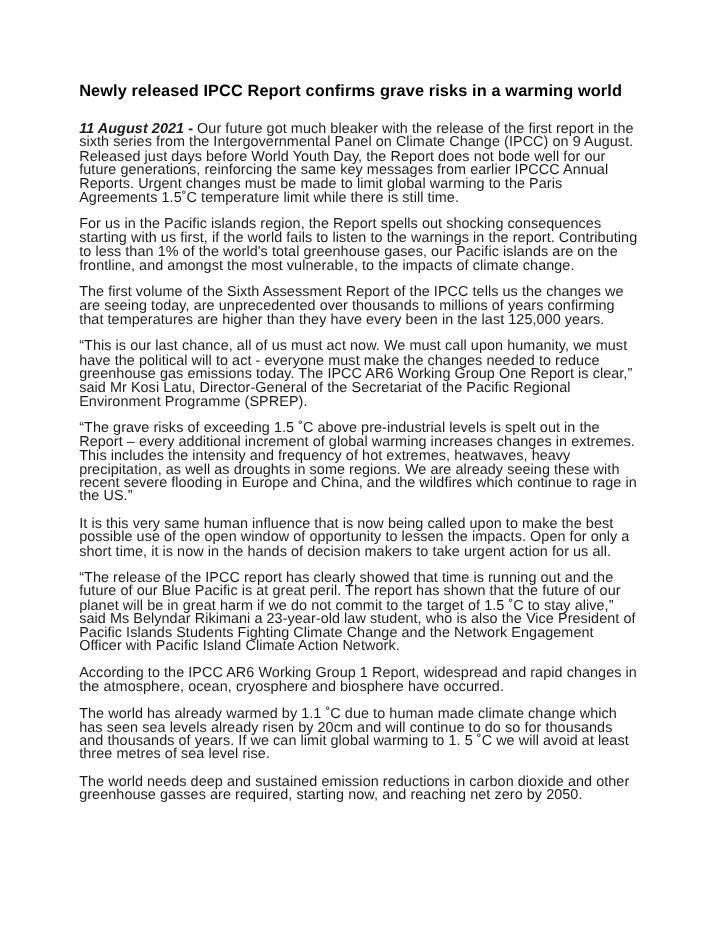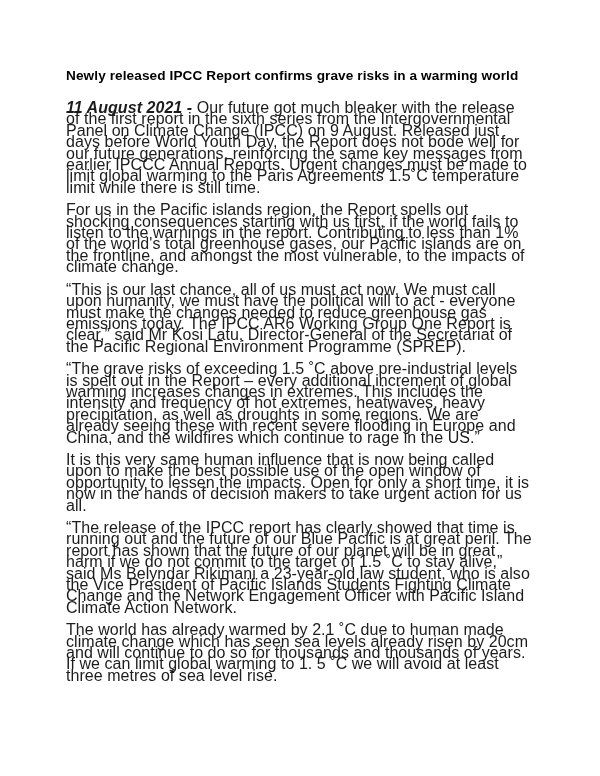--- a/index.html
+++ b/index.html
@@ -20,39 +20,42 @@
   }
   .doc-title {
     font-size: 13.6px;
     line-height: 16px;
     font-weight: bold;
     color: #000000;
     margin: 0 0 18px 0;
     letter-spacing: 0.1px;
   }
   .doc-body p {
-    font-size: 16px;
+    font-size: 12px;
     line-height: 11.4px;
     margin: 0 0 11px 0;
     letter-spacing: 0.05px;
   }
   .dateline {
     font-weight: bold;
     font-style: italic;
   }
 </style>
 </head>
 <body>
 
 <div class="page">
   <h1 class="doc-title">Newly released IPCC Report confirms grave risks in a warming world</h1>
 
   <div class="doc-body">
     <p><span class="dateline">11 August 2021 -</span> <span>Our future got much bleaker with the release of the first report in the sixth series from the Intergovernmental Panel on Climate Change (IPCC) on 9 August.  Released just days before World Youth Day, the Report does not bode well for our future generations, reinforcing the same key messages from earlier IPCCC Annual Reports. Urgent changes must be made to limit global warming to the Paris Agreements 1.5˚C temperature limit while there is still time.</span></p>
 
     <p>For us in the Pacific islands region, the Report spells out shocking consequences starting with us first, if the world fails to listen to the warnings in the report.  Contributing to less than 1% of the world's total greenhouse gases, our Pacific islands are on the frontline, and amongst the most vulnerable, to the impacts of climate change.</p>
+    <p>The first volume of the Sixth Assessment Report of the IPCC tells us the changes we are seeing today, are unprecedented over thousands to millions of years confirming that temperatures are higher than they have every been in the last 125,000 years.</p>
     <p>“This is our last chance, all of us must act now.  We must call upon humanity, we must have the political will to act - everyone must make the changes needed to reduce greenhouse gas emissions today.  The IPCC AR6 Working Group One Report is clear,” said Mr Kosi Latu, Director-General of the Secretariat of the Pacific Regional Environment Programme (SPREP).</p>
     <p>“The grave risks of exceeding 1.5 ˚C above pre-industrial levels is spelt out in the Report – every additional increment of global warming increases changes in extremes.  This includes the intensity and frequency of hot extremes, heatwaves, heavy precipitation, as well as droughts in some regions. We are already seeing these with recent severe flooding in Europe and China, and the wildfires which continue to rage in the US.”</p>
     <p>It is this very same human influence that is now being called upon to make the best possible use of the open window of opportunity to lessen the impacts.  Open for only a short time, it is now in the hands of decision makers to take urgent action for us all.</p>
     <p>“The release of the IPCC report has clearly showed that time is running out and the future of our Blue Pacific is at great peril. The report has shown that the future of our planet will be in great harm if we do not commit to the target of 1.5 ˚C to stay alive,” said Ms Belyndar Rikimani a 23-year-old law student, who is also the Vice President of Pacific Islands Students Fighting Climate Change and the Network Engagement Officer with Pacific Island Climate Action Network.</p>
-    <p>The world has already warmed by 2.1 ˚C due to human made climate change which has seen sea levels already risen by 20cm and will continue to do so for thousands and thousands of years.  If we can limit global warming to 1. 5 ˚C we will avoid at least three metres of sea level rise.</p>
+    <p>According to the IPCC AR6 Working Group 1 Report, widespread and rapid changes in the atmosphere, ocean, cryosphere and biosphere have occurred.</p>
+    <p>The world has already warmed by 1.1 ˚C due to human made climate change which has seen sea levels already risen by 20cm and will continue to do so for thousands and thousands of years.  If we can limit global warming to 1. 5 ˚C we will avoid at least three metres of sea level rise.</p>
+    <p>The world needs deep and sustained emission reductions in carbon dioxide and other greenhouse gasses are required, starting now, and reaching net zero by 2050.</p>
   </div>
 </div>
 
 </body></html>

